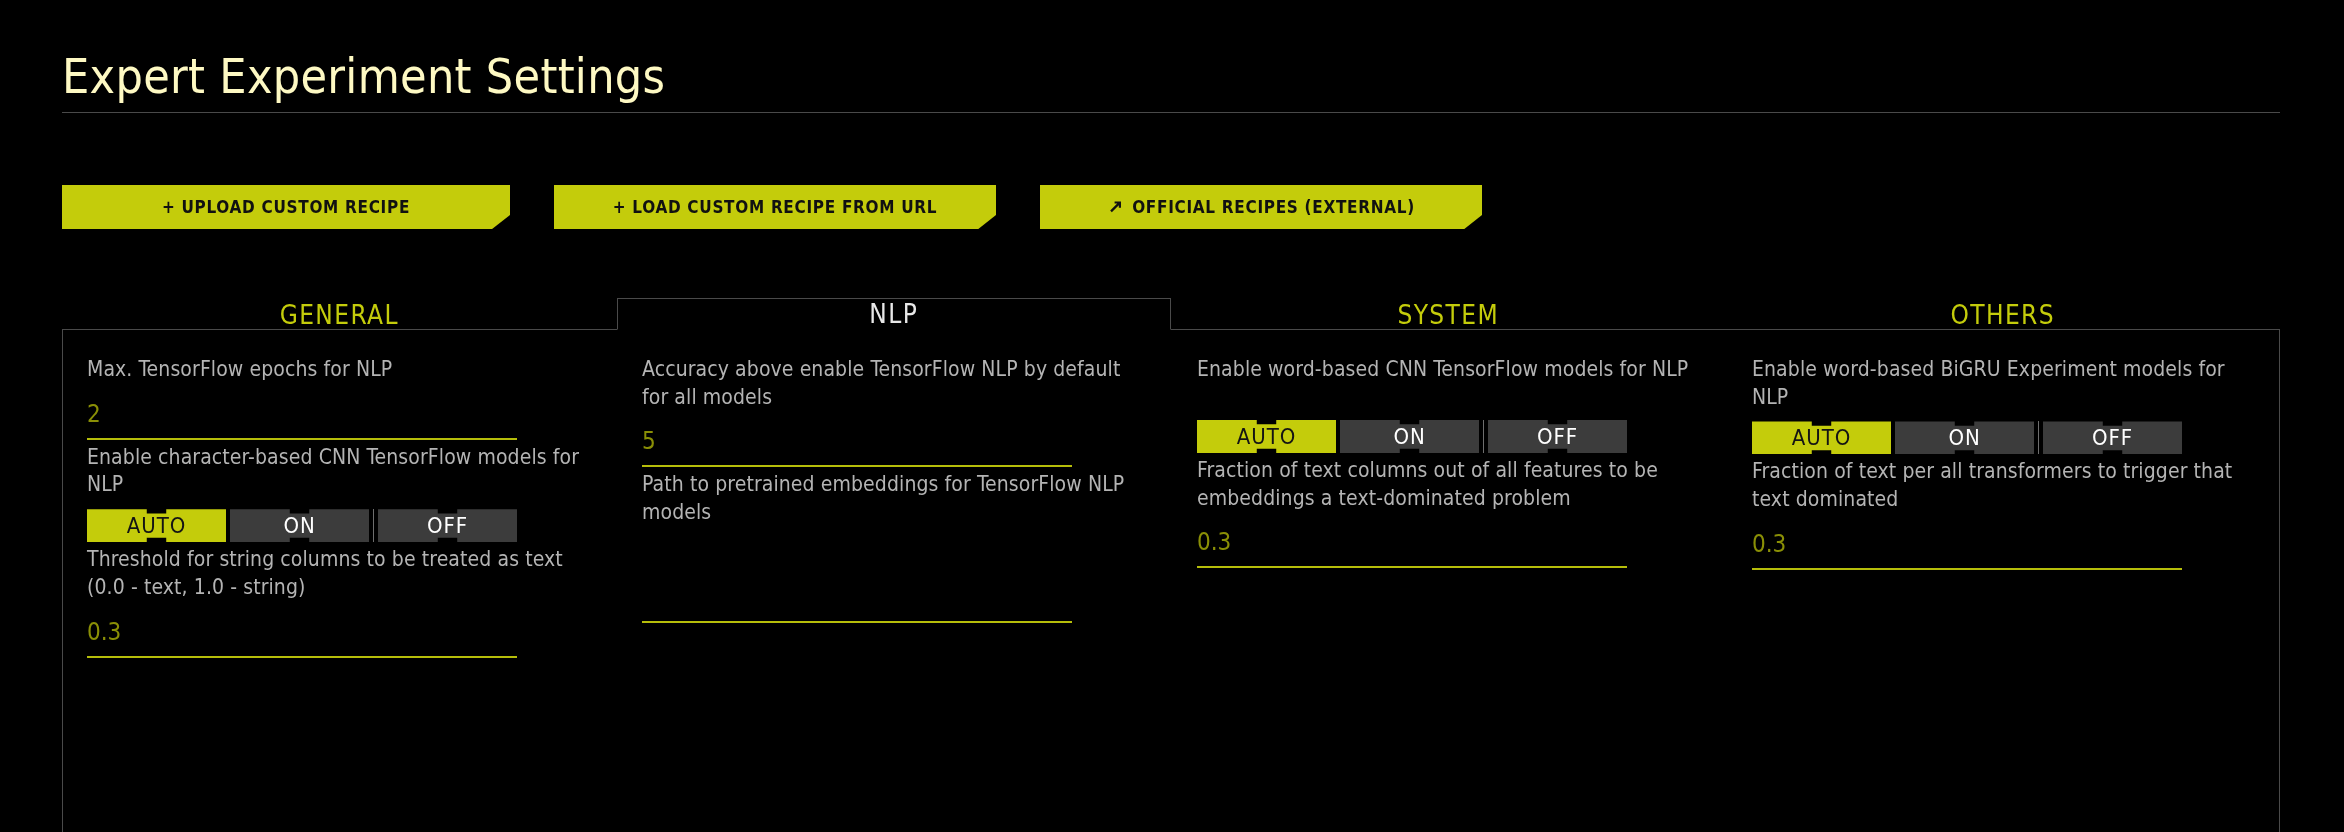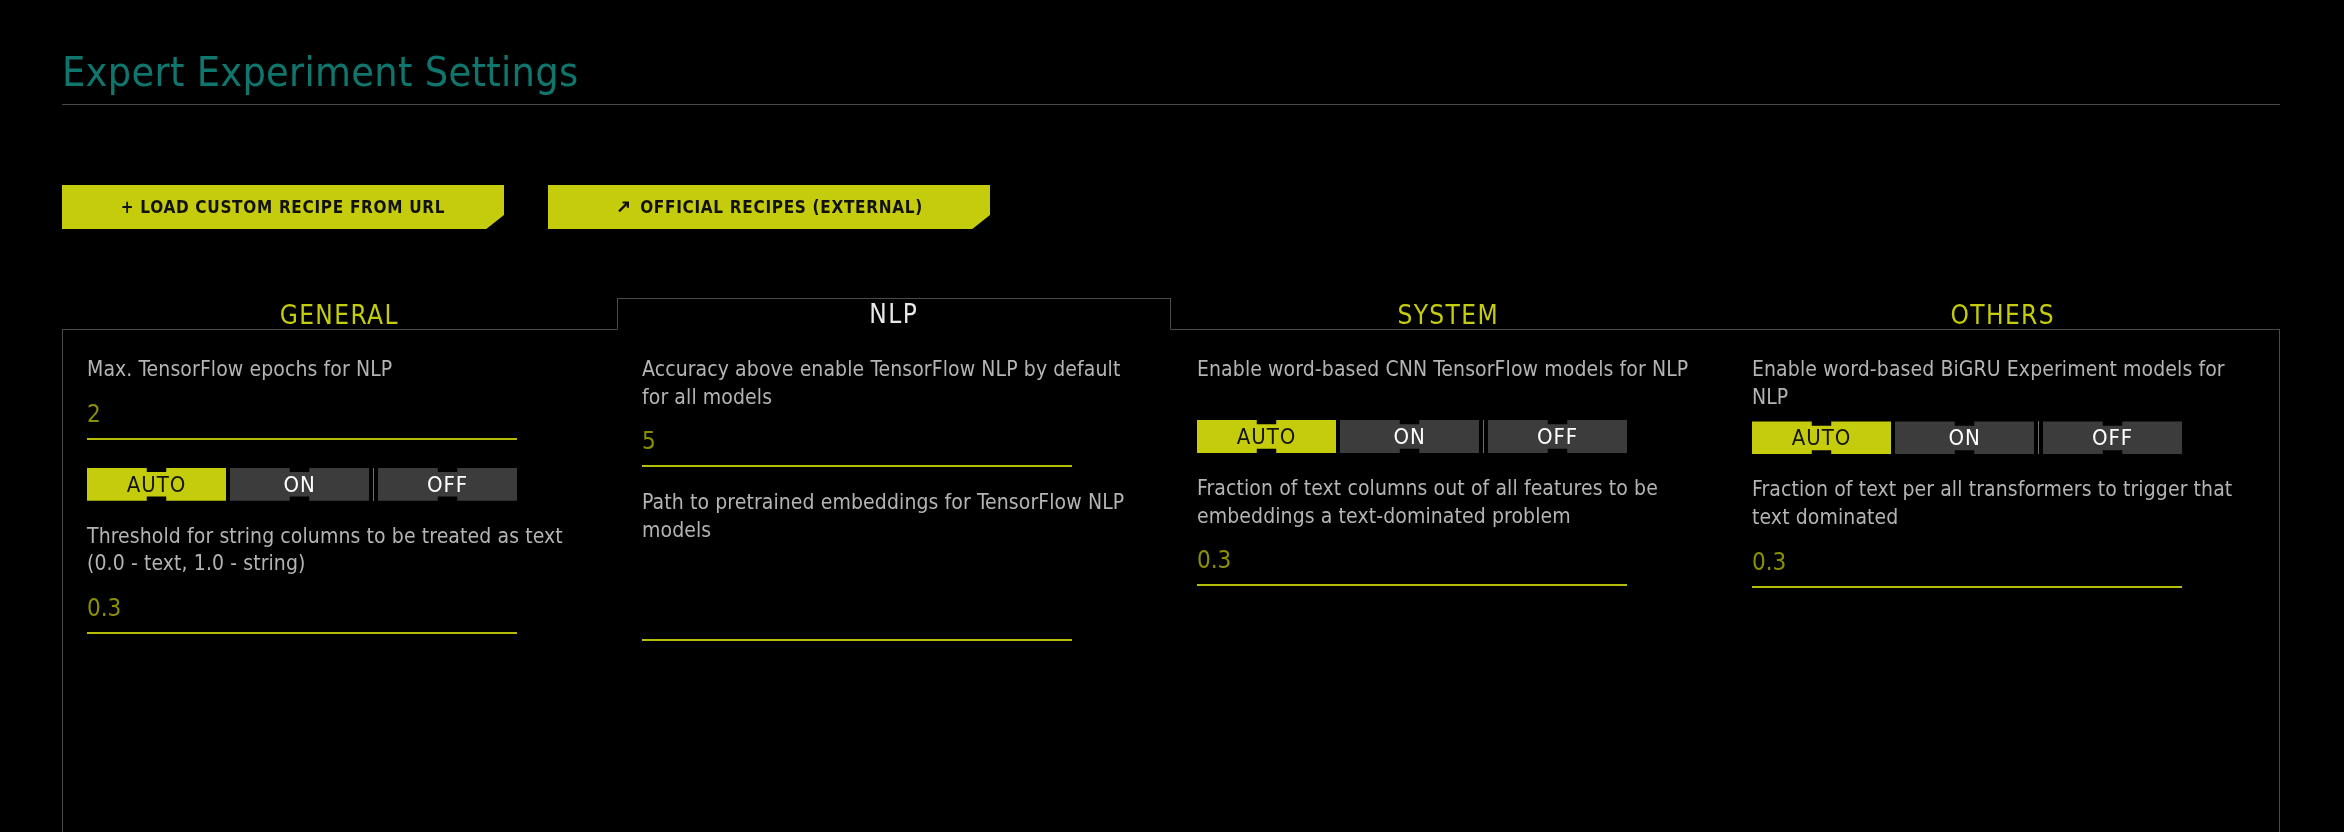--- a/index.html
+++ b/index.html
@@ -21,23 +21,23 @@
   }
 
   
   .title-block {
     position: absolute;
     left: 62px;
     top: 50px;
     width: 2218px;
   }
   .page-title {
-    font-size: 41px;
-    font-weight: 400;
-    color: #0f766e;
+    font-size: 48px;
+    font-weight: 400;
+    color: #fef9c3;
     letter-spacing: 0.3px;
     line-height: 1.12;
     font-family: "DejaVu Sans", sans-serif;
     font-stretch: condensed;
     white-space: nowrap;
   }
   .title-rule {
     margin-top: 8px;
     height: 1px;
     background: #4a4a4a;
@@ -140,21 +140,21 @@
 
   .grid {
     display: grid;
     grid-template-columns: repeat(4, 1fr);
     column-gap: 52px;
     padding: 22px 24px 0 24px;
   }
   .col { display: flex; flex-direction: column; }
 
   
-  .field { margin-bottom: 18px; }
+  .field { }
 
   .field-label {
     color: #b4b4b4;
     font-family: "DejaVu Sans", sans-serif;
     font-stretch: condensed;
     font-size: 21px;
     line-height: 1.32;
     font-weight: 400;
     letter-spacing: 0.1px;
     min-height: 30px;
@@ -229,20 +229,23 @@
 <body>
 
 <div class="page">
 
   <div class="title-block">
     <div class="page-title">Expert Experiment Settings</div>
     <div class="title-rule"></div>
   </div>
 
   <div class="action-row">
+    <button class="action-btn btn-1">
+      <span>+ Upload Custom Recipe</span>
+    </button>
     <button class="action-btn btn-2">
       <span>+ Load Custom Recipe from URL</span>
     </button>
     <button class="action-btn btn-3">
       <span class="ext-arrow-icon">
         <svg viewBox="0 0 16 16" width="16" height="16" aria-hidden="true">
           <path d="M3.2 12.6 L10.2 5.6 L7.6 5.6 L7.6 3.4 L14 3.4 L14 9.8 L11.8 9.8 L11.8 7.2 L4.8 14.2 Z" fill="#111111"></path>
         </svg>
       </span>
       <span>Official Recipes (External)</span>
@@ -260,20 +263,21 @@
     <div class="grid">
 
       <div class="col">
 
         <div class="field">
           <div class="field-label">Max. TensorFlow epochs for NLP</div>
           <input class="text-input" type="text" value="2" style="">
         </div>
 
         <div class="field">
+          <div class="field-label two-line">Enable character-based CNN TensorFlow models for NLP</div>
           <div class="seg-group">
             <button class="seg-btn selected">AUTO</button>
             <button class="seg-btn">ON</button>
             <div class="seg-sep"></div>
             <button class="seg-btn">OFF</button>
           </div>
         </div>
 
         <div class="field">
           <div class="field-label two-line">Threshold for string columns to be treated as text (0.0 - text, 1.0 - string)</div>

